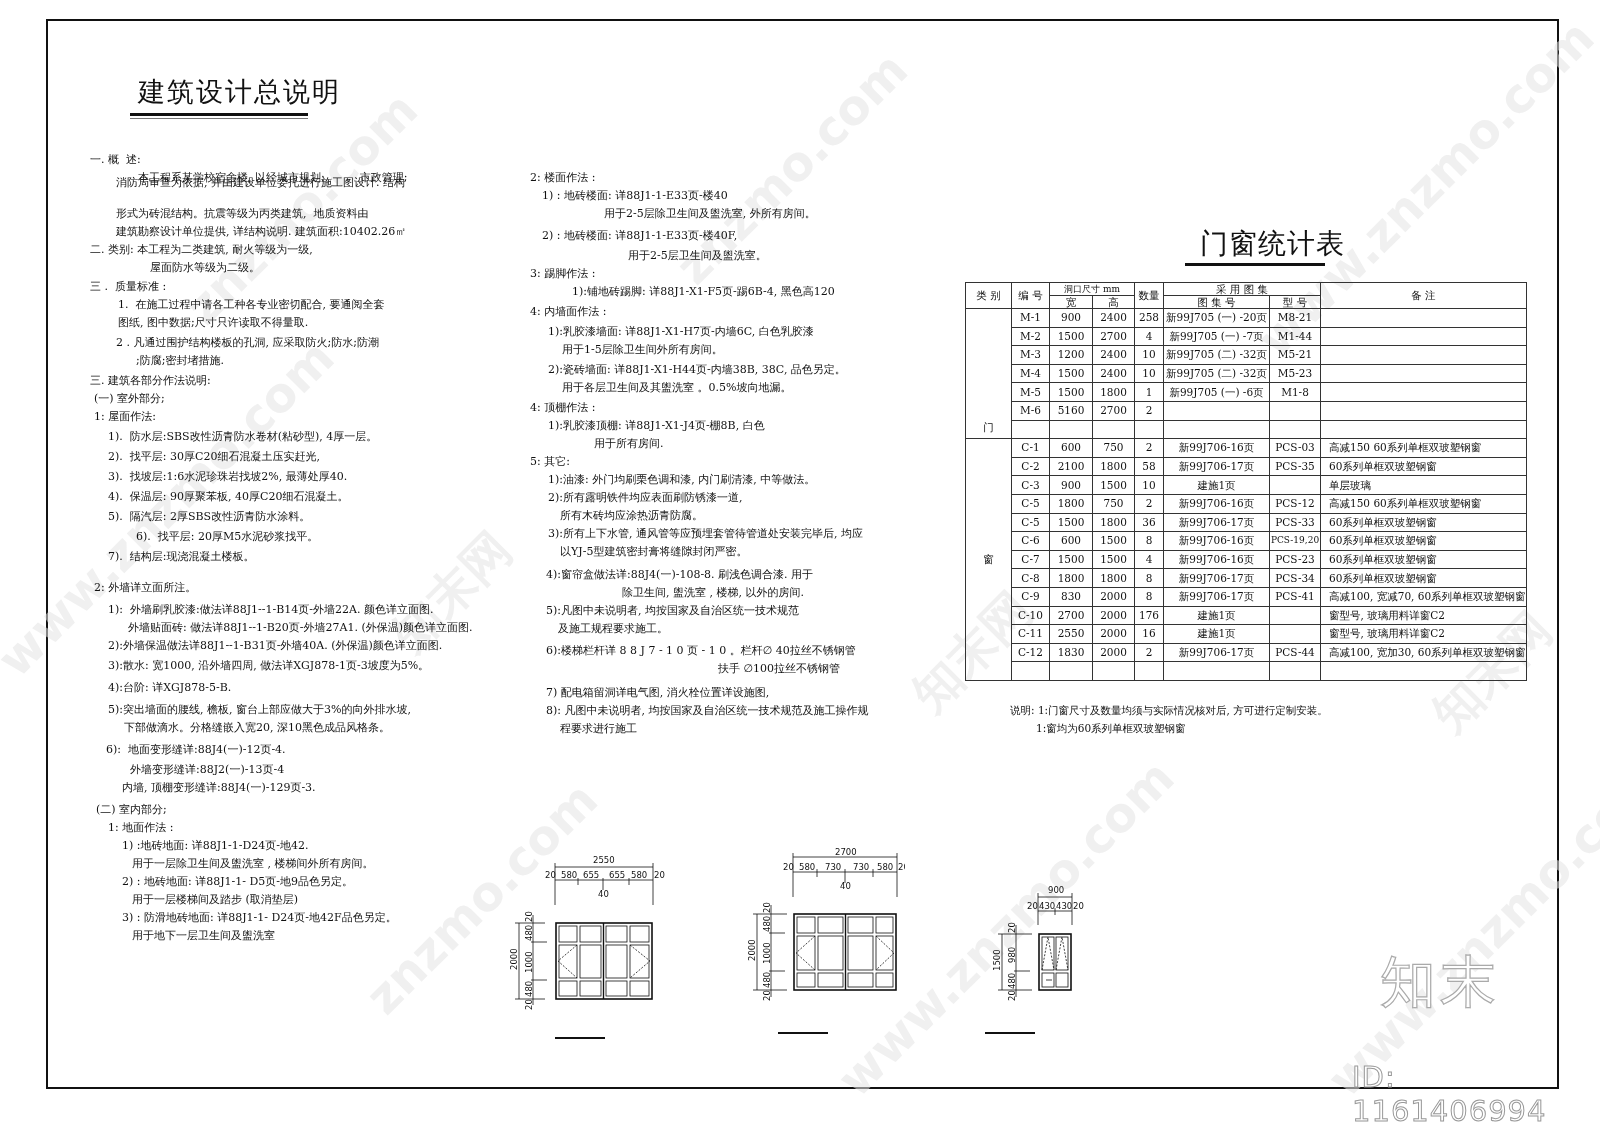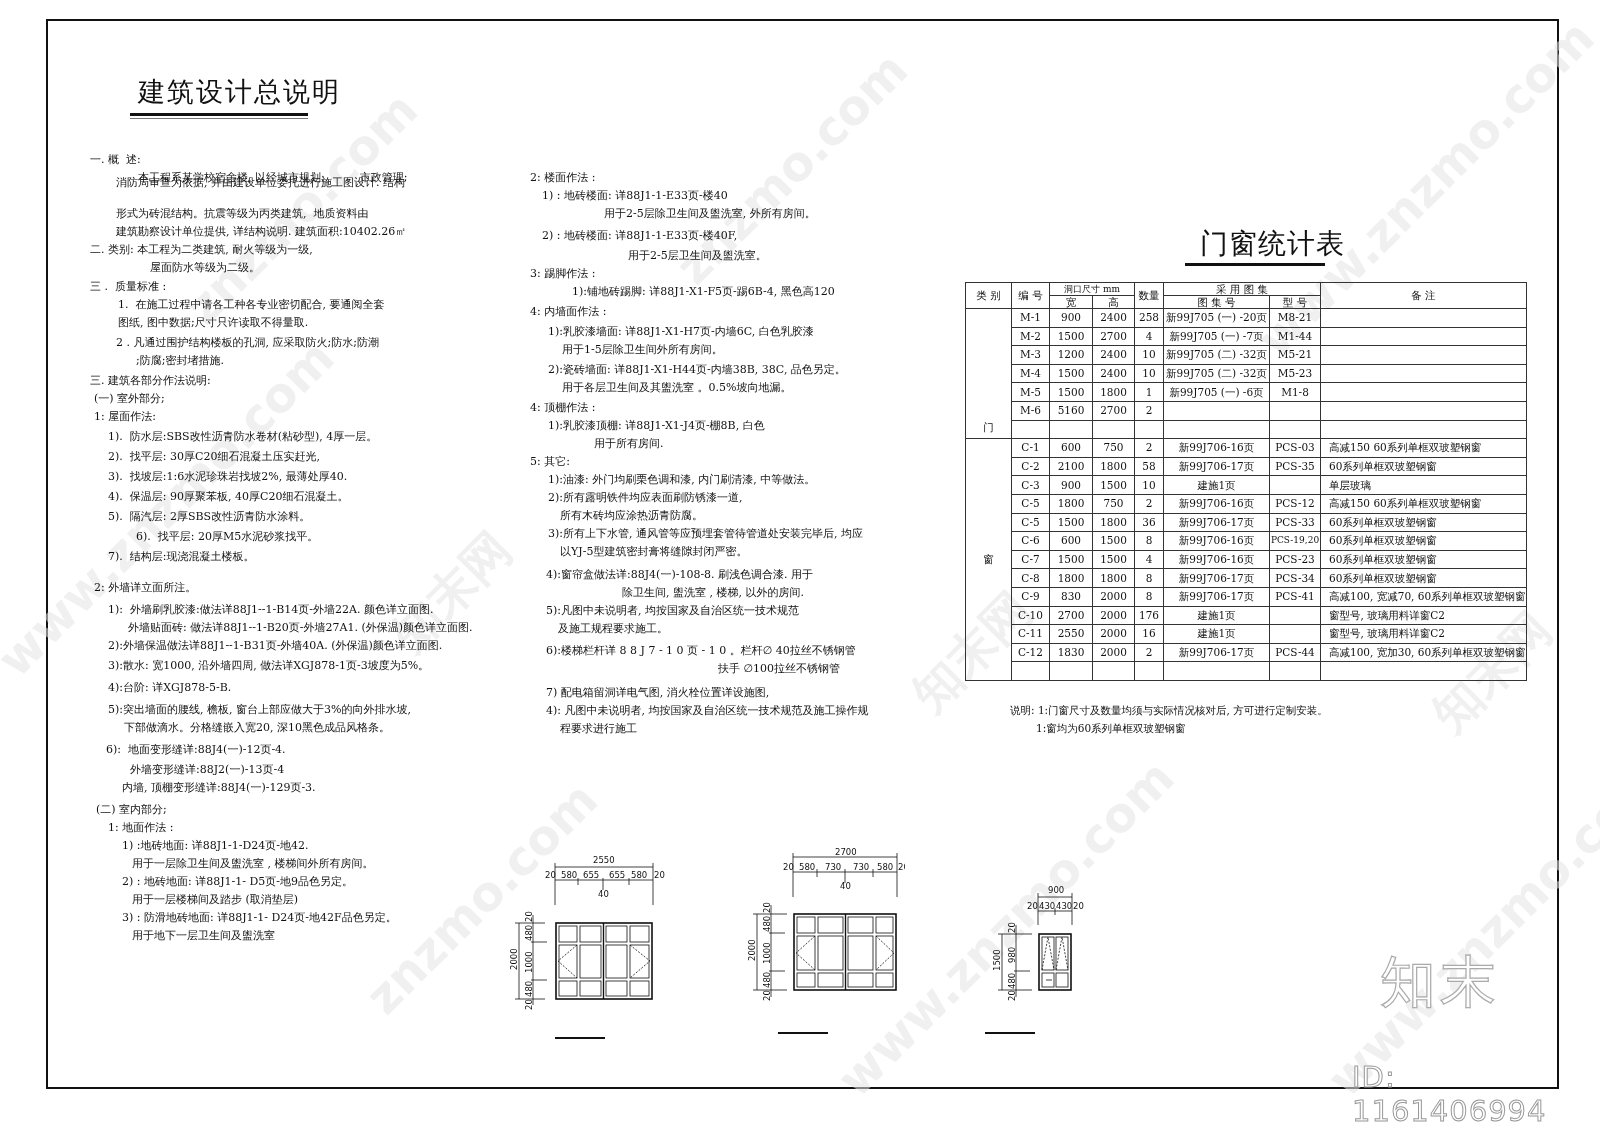--- a/index.html
+++ b/index.html
@@ -104,21 +104,21 @@
     <div class="txt" style="left: 560px; top: 507px;">所有木砖均应涂热沥青防腐。</div>
     <div class="txt" style="left: 548px; top: 525px;">3):所有上下水管, 通风管等应预埋套管待管道处安装完毕后, 均应</div>
     <div class="txt" style="left: 560px; top: 543px;">以YJ-5型建筑密封膏将缝隙封闭严密。</div>
     <div class="txt" style="left: 546px; top: 566px;">4):窗帘盒做法详:88J4(一)-108-8. 刷浅色调合漆. 用于</div>
     <div class="txt" style="left: 622px; top: 584px;">除卫生间, 盥洗室 , 楼梯, 以外的房间.</div>
     <div class="txt" style="left: 546px; top: 602px;">5):凡图中未说明者, 均按国家及自治区统一技术规范</div>
     <div class="txt" style="left: 558px; top: 620px;">及施工规程要求施工。</div>
     <div class="txt" style="left: 546px; top: 642px;">6):楼梯栏杆详 8 8 J 7 - 1 0 页 - 1 0 。栏杆∅ 40拉丝不锈钢管</div>
     <div class="txt" style="left: 718px; top: 660px;">扶手 ∅100拉丝不锈钢管</div>
     <div class="txt" style="left: 546px; top: 684px;">7) 配电箱留洞详电气图, 消火栓位置详设施图,</div>
-    <div class="txt" style="left: 546px; top: 702px;">4): 凡图中未说明者, 均按国家及自治区统一技术规范及施工操作规</div>
+    <div class="txt" style="left: 546px; top: 702px;">8): 凡图中未说明者, 均按国家及自治区统一技术规范及施工操作规</div>
     <div class="txt" style="left: 560px; top: 720px;">程要求进行施工</div>
   </div>
 
 <div class="tbl-title">门窗统计表</div>
 <div class="uline" style="left:1185px;top:263px;width:140px;"></div>
 
 <table class="dw">
   <colgroup>
     <col style="width:46px">
       <col style="width:38px">

